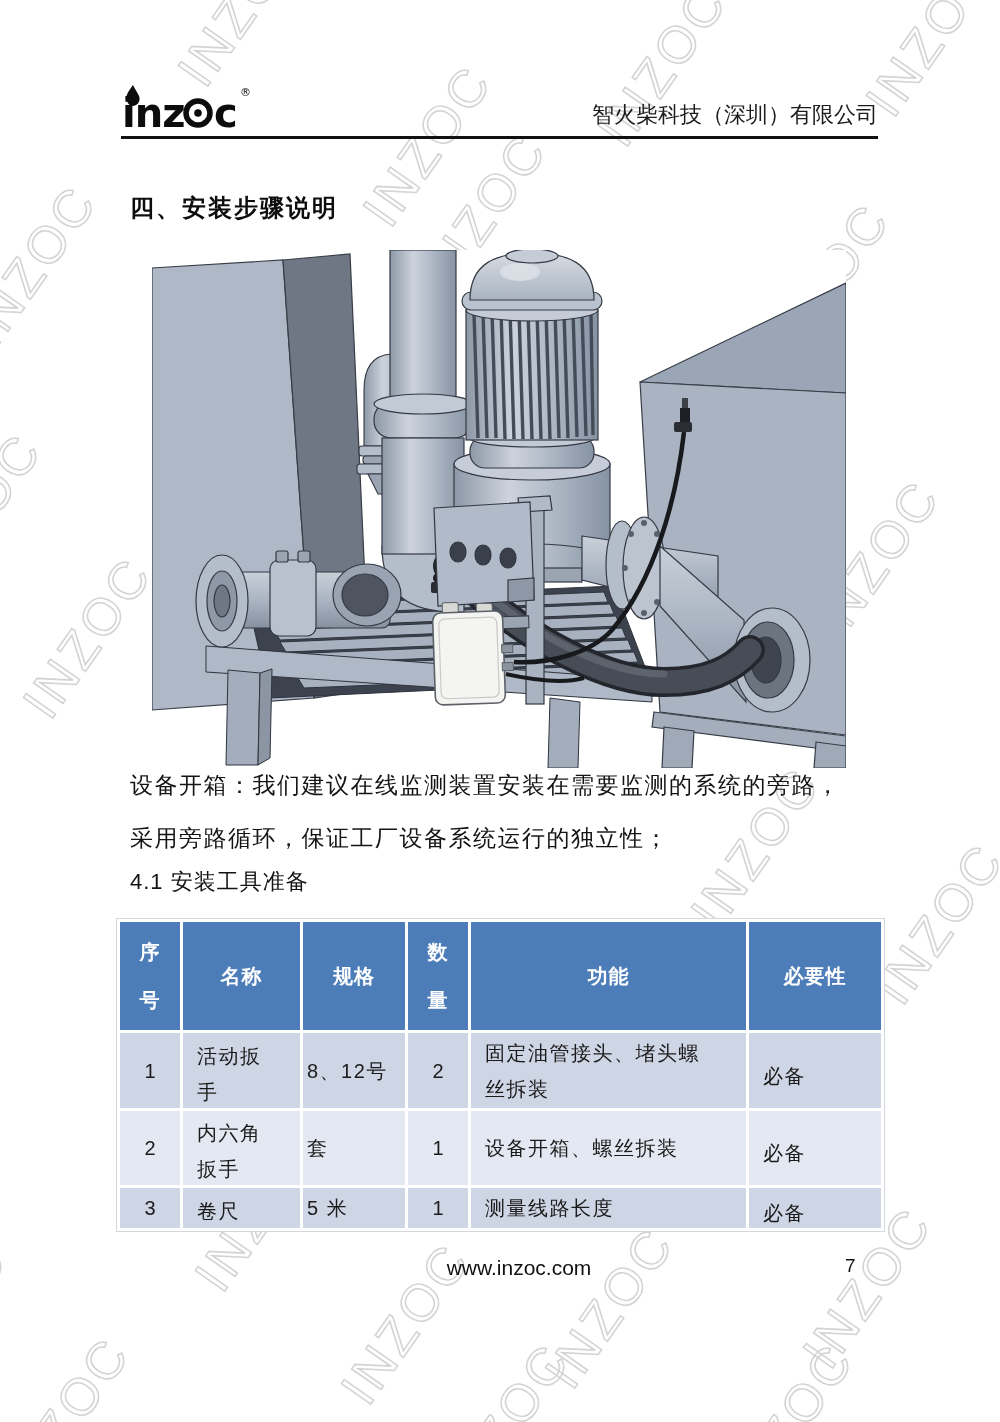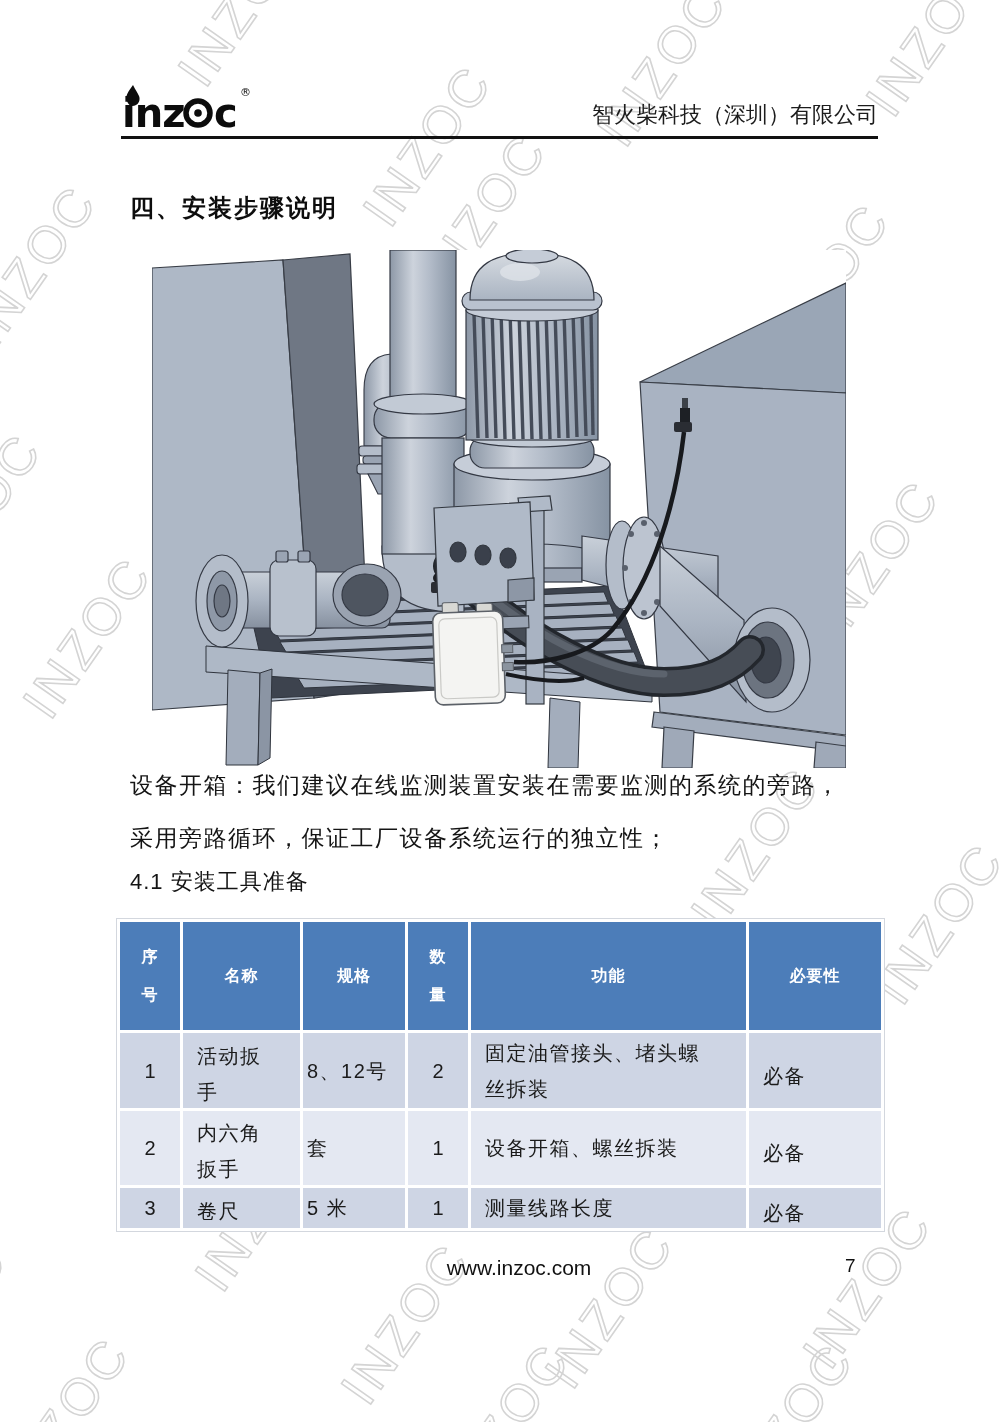--- a/index.html
+++ b/index.html
@@ -18,21 +18,21 @@
   
   .para-line{position:absolute;left:130px;font-size:23px;letter-spacing:1.5px;color:#141414;z-index:3;white-space:nowrap;}
   #pline1{top:770px;}
   #pline2{top:823px;}
   #subsec{position:absolute;left:130px;top:867px;font-size:22px;letter-spacing:1px;color:#141414;z-index:3;}
   
   #tool-table{position:absolute;left:116px;top:918px;z-index:3;
     display:grid;grid-template-columns:60px 117px 102px 60px 275px 132px;
     grid-template-rows:108px 75px 74px 40px;gap:3px;background:#fff;padding:3px;
     border:1px solid #d3d7de;}
-  .th{background:#4c7db9;color:#fff;font-weight:700;font-size:16px;letter-spacing:1px;
+  .th{background:#4c7db9;color:#fff;font-weight:700;font-size:20px;letter-spacing:1px;
       display:flex;align-items:center;justify-content:center;text-align:center;}
   .hwrap{display:inline-block;width:1.1em;word-break:break-all;line-height:2.4;}
   .td{font-size:20px;letter-spacing:1.5px;line-height:1.8;color:#1b1b1b;
       display:flex;align-items:center;}
   .rowA{background:#ced5e4;}
   .rowB{background:#e4e8f2;}
   .c-center{justify-content:center;letter-spacing:0;}
   .c-name{padding:6px 28px 0 14px;}
   .c-spec{padding:0 16px 0 4px;}
   .c-func{padding:0 40px 0 14px;}

